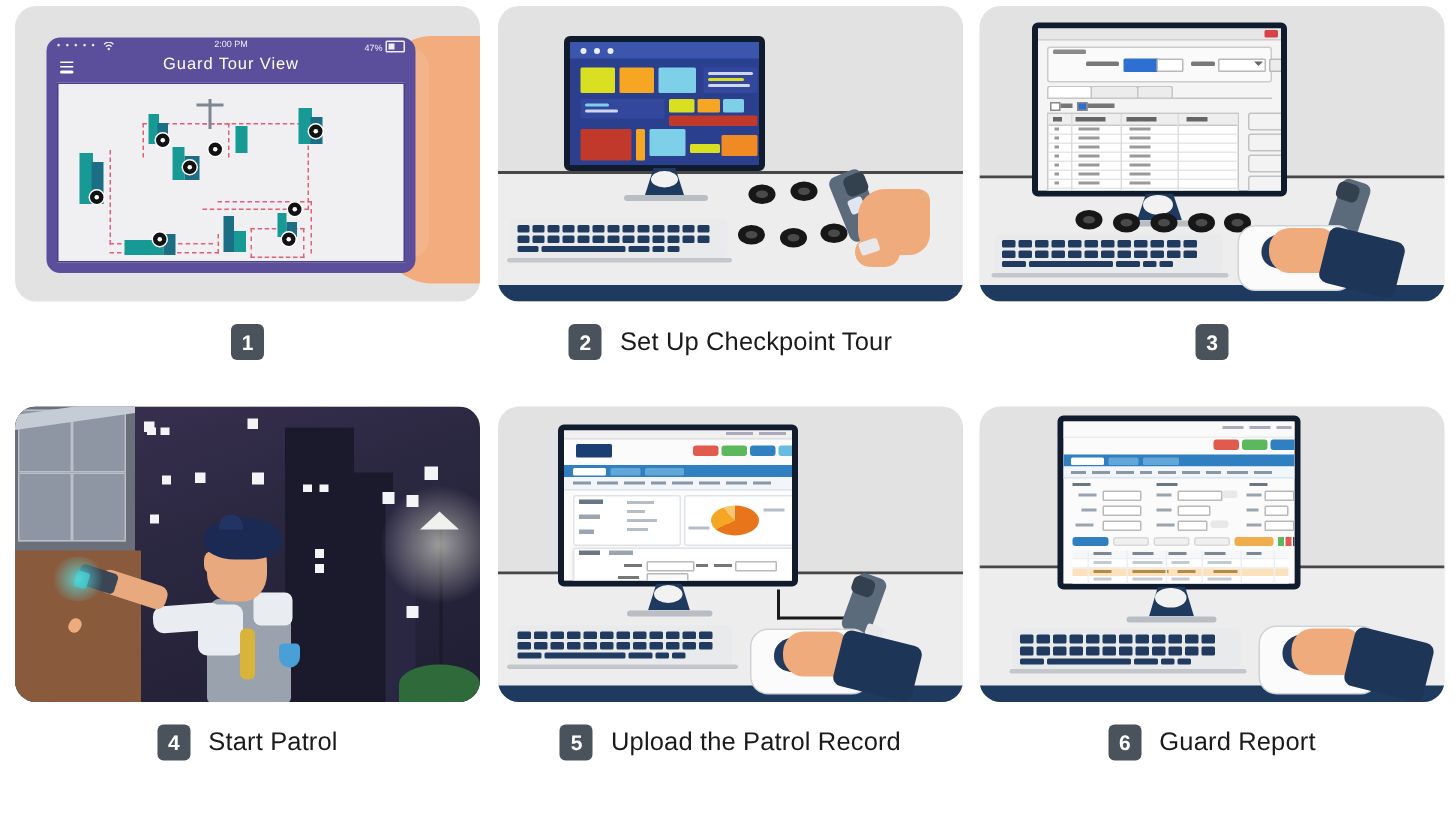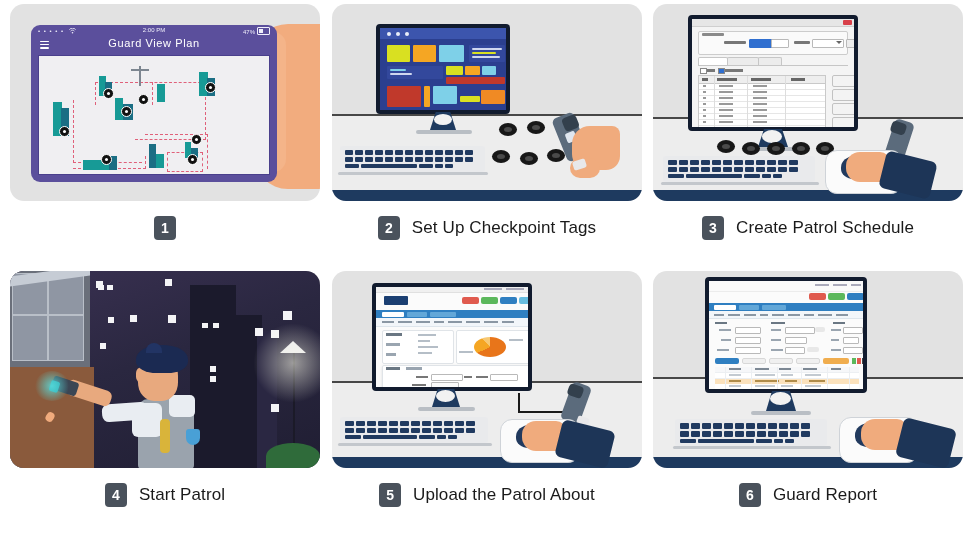--- a/index.html
+++ b/index.html
@@ -143,21 +143,21 @@
           </span>
           <span class="tab-time">2:00 PM</span>
           <span class="tab-batt"><span>47%</span><i></i></span>
         </div>
 
         <div class="tab-burger">
             <span></span>
             <span></span>
             <span></span>
           </div>
-        <div class="tab-title">Guard View Plan</div>
+        <div class="tab-title">Guard Tour View</div>
 
         <div class="tab-canvas">
 
           <div class="route" style="left:56px;top:26px;width:56px;height:22px;border-bottom:none;"></div>
           <div class="route" style="left:96px;top:26px;width:70px;height:56px;border-left:none;"></div>
           <div class="route" style="left:34px;top:44px;width:68px;height:62px;border-top:none;border-right:none;"></div>
           <div class="route" style="left:34px;top:100px;width:72px;height:12px;border-top:none;border-left:none;"></div>
           <div class="route" style="left:106px;top:78px;width:62px;height:34px;border-bottom:none;border-left:none;"></div>
           <div class="route" style="left:128px;top:96px;width:34px;height:18px;"></div>
 
@@ -286,21 +286,21 @@
 
       <div class="reader" style="left:227px;top:110px;width:23px;height:46px;transform:rotate(-22deg);"></div>
       <div class="reader-dark" style="left:231px;top:112px;width:15px;height:14px;transform:rotate(-22deg);"></div>
       <div class="abs" style="left:234px;top:128px;width:10px;height:10px;border-radius:2px;background:#dfe6ef;transform:rotate(-22deg);"></div>
       <div class="hand" style="left:240px;top:122px;width:48px;height:44px;border-radius:18px 8px 14px 16px;"></div>
       <div class="hand" style="left:238px;top:154px;width:30px;height:20px;border-radius:10px;"></div>
       <div class="reader-tip" style="left:241px;top:156px;width:13px;height:9px;transform:rotate(-18deg);"></div>
     </div>
     <div class="caption">
       <div class="badge">2</div>
-      <div class="cap-text">Set Up Checkpoint Tags</div>
+      <div class="cap-text">Set Up Checkpoint Tour</div>
     </div>
   </div>
 
   <div class="cell" style="left:653px;top:4px;">
     <div class="panel">
       <div class="deskline" style="top:113px;"></div>
       <div class="deskfloor" style="top:115px;height:71px;"></div>
       <div class="deskedge" style="top:186px;height:11px;"></div>
 
       <div class="mon-frame" style="left:35px;top:11px;width:170px;height:116px;">
@@ -440,21 +440,20 @@
       <div class="reader-dark" style="left:238px;top:118px;width:15px;height:12px;transform:rotate(18deg);"></div>
       <div class="reader-tip" style="left:247px;top:152px;width:12px;height:8px;transform:rotate(18deg);"></div>
 
       <div class="mousepad" style="left:172px;top:146px;width:76px;height:42px;"></div>
       <div class="mouse" style="left:188px;top:152px;width:28px;height:23px;"></div>
       <div class="hand" style="left:193px;top:148px;width:44px;height:30px;border-radius:14px 10px 8px 14px;"></div>
       <div class="sleeve" style="left:229px;top:152px;width:52px;height:38px;transform:rotate(14deg);"></div>
     </div>
     <div class="caption">
       <div class="badge">3</div>
-      <div class="cap-text">Create Patrol Schedule</div>
     </div>
   </div>
 
   <div class="cell" style="left:10px;top:271px;">
     <div class="panel">
       <div class="night"></div>
 
       <div class="skybld" style="left:180px;top:14px;width:46px;height:183px;"></div>
       <div class="skybld" style="left:222px;top:44px;width:30px;height:153px;"></div>
       <div class="skybld" style="left:247px;top:60px;width:20px;height:137px;background:#2a2742;"></div>
@@ -626,21 +625,21 @@
       </div>
       <div class="kb-bar" style="left:6px;top:172px;width:154px;height:3px;"></div>
 
       <div class="mousepad" style="left:168px;top:148px;width:78px;height:42px;"></div>
       <div class="mouse" style="left:184px;top:154px;width:28px;height:23px;"></div>
       <div class="hand" style="left:190px;top:150px;width:44px;height:30px;border-radius:14px 10px 8px 14px;"></div>
       <div class="sleeve" style="left:226px;top:154px;width:54px;height:38px;transform:rotate(14deg);"></div>
     </div>
     <div class="caption">
       <div class="badge">5</div>
-      <div class="cap-text">Upload the Patrol About</div>
+      <div class="cap-text">Upload the Patrol Record</div>
     </div>
   </div>
 
   <div class="cell" style="left:653px;top:271px;">
     <div class="panel">
       <div class="deskline" style="top:106px;"></div>
       <div class="deskfloor" style="top:108px;height:78px;"></div>
       <div class="deskedge" style="top:186px;height:11px;"></div>
 
       <div class="mon-frame" style="left:52px;top:6px;width:162px;height:116px;">

